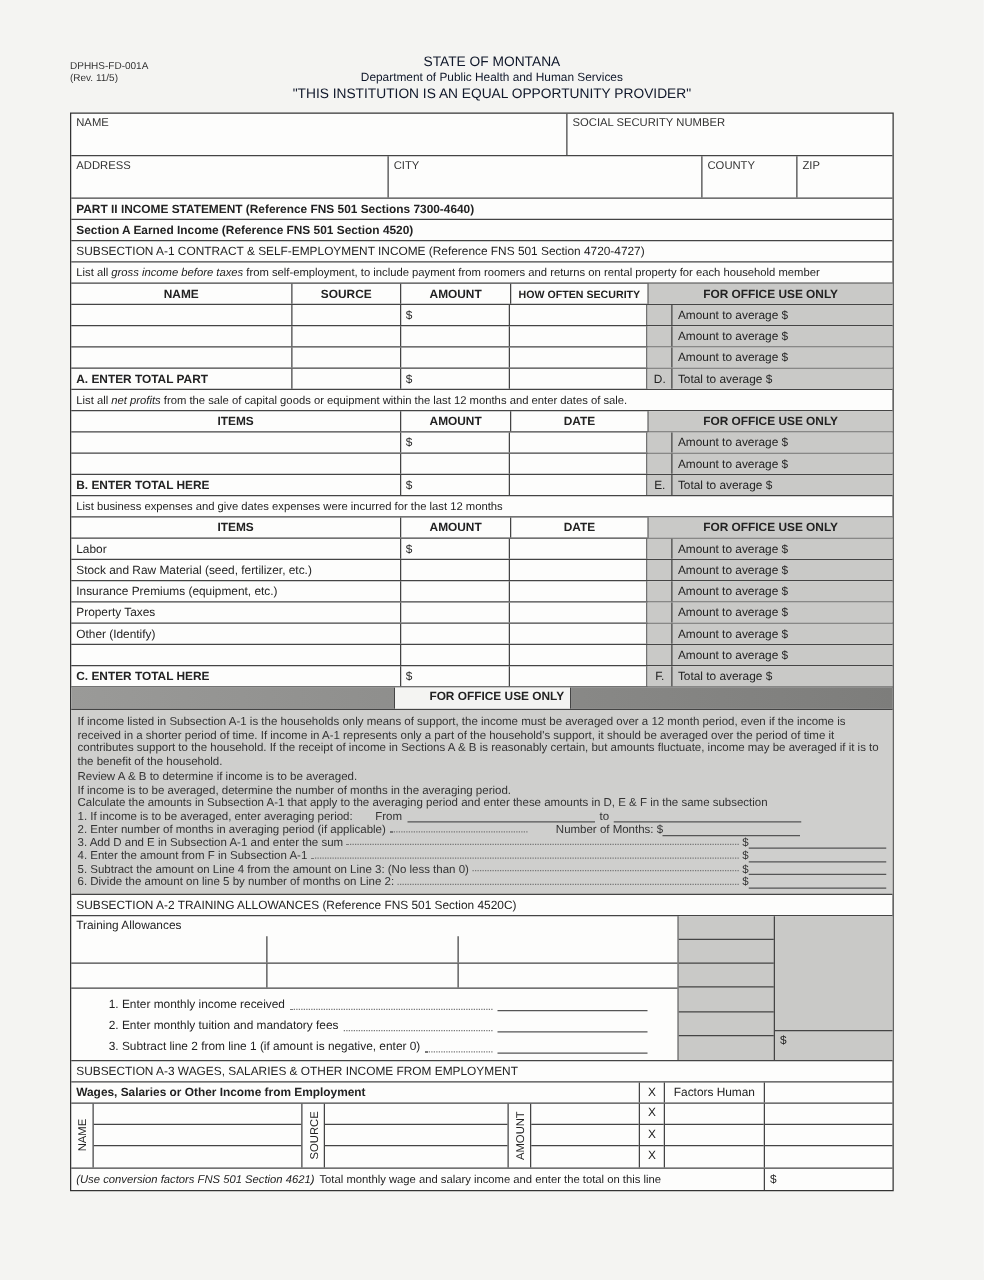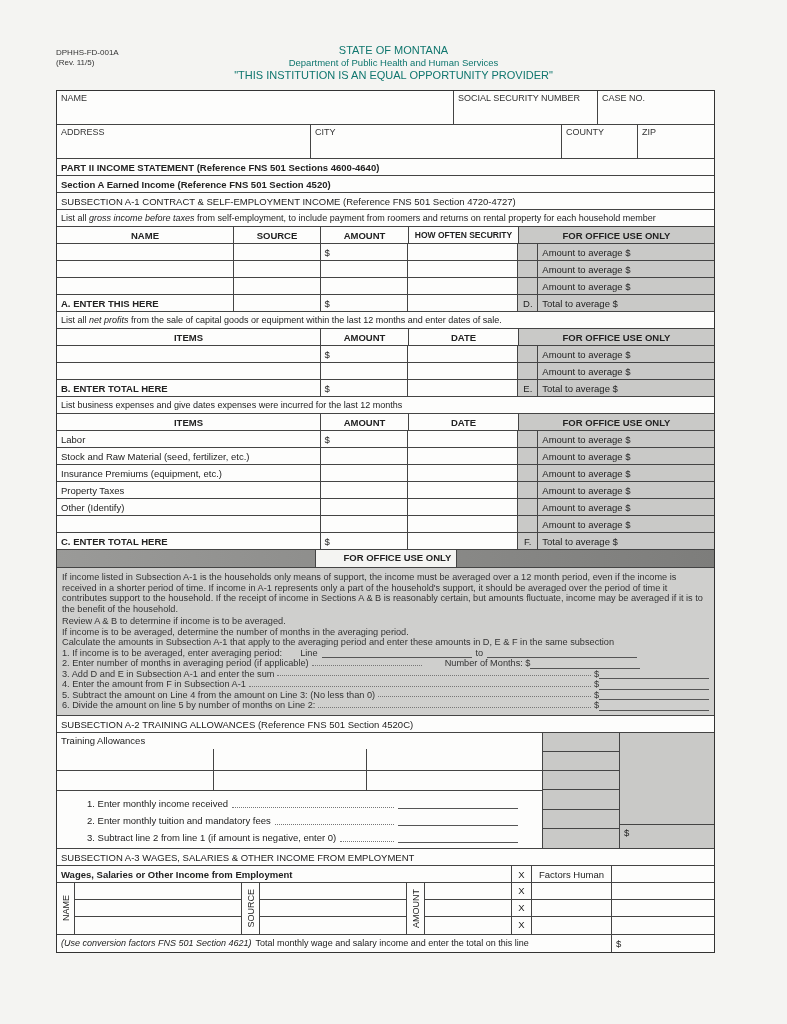--- a/index.html
+++ b/index.html
@@ -1,18 +1,18 @@
 <!DOCTYPE html>
 <html><head>
 <meta charset="utf-8">
 <style>
   * { box-sizing: border-box; margin: 0; padding: 0; }
   body { width: 787px; height: 1024px; background: #f4f4f2; font-family: "Liberation Sans", sans-serif; color: #222; position: relative; overflow: hidden; }
   .hdr-left { position: absolute; left: 56px; top: 48px; font-size: 8px; line-height: 10px; color: #333; }
-  .hdr-center { position: absolute; left: 0; width: 787px; top: 44px; text-align: center; color: #0f766e; }
+  .hdr-center { position: absolute; left: 0; width: 787px; top: 44px; text-align: center; color: #0f172a; }
   .hdr-center .t1 { font-size: 11px; line-height: 13px; }
   .hdr-center .t2 { font-size: 9.5px; line-height: 12px; }
   .hdr-center .t3 { font-size: 11px; line-height: 13px; }
   .form { position: absolute; left: 56px; top: 90px; width: 659px; border: 1.5px solid #333; background: #fdfdfc; }
   .row { display: flex; border-bottom: 1px solid #444; font-size: 9.5px; }
   .row:last-child { border-bottom: none; }
   .cell { border-right: 1px solid #444; padding: 2px 4px; overflow: hidden; white-space: nowrap; }
   .cell:last-child { border-right: none; }
   .bold { font-weight: bold; }
   .center { text-align: center; }
@@ -45,31 +45,30 @@
   <div class="t1">STATE OF MONTANA</div>
   <div class="t2">Department of Public Health and Human Services</div>
   <div class="t3">"THIS INSTITUTION IS AN EQUAL OPPORTUNITY PROVIDER"</div>
 </div>
 
 <div class="form">
 
   <div class="row h34">
     <div class="cell lbl" style="width:397px"><span>NAME</span></div>
     <div class="cell lbl" style="width:144px"><span>SOCIAL SECURITY NUMBER</span></div>
-    <div class="cell lbl" style="flex:1"><span>CASE NO.</span></div>
   </div>
   <div class="row h34">
     <div class="cell lbl" style="width:254px"><span>ADDRESS</span></div>
     <div class="cell lbl" style="width:251px"><span>CITY</span></div>
     <div class="cell lbl" style="width:76px"><span>COUNTY</span></div>
     <div class="cell lbl" style="flex:1"><span>ZIP</span></div>
   </div>
 
   <div class="row h17">
-    <div class="cell bold" style="flex:1">PART II INCOME STATEMENT (Reference FNS 501 Sections 4600-4640)</div>
+    <div class="cell bold" style="flex:1">PART II INCOME STATEMENT (Reference FNS 501 Sections 7300-4640)</div>
   </div>
   <div class="row h17">
     <div class="cell bold" style="flex:1">Section A Earned Income (Reference FNS 501 Section 4520)</div>
   </div>
   <div class="row h17">
     <div class="cell" style="flex:1">SUBSECTION A-1  CONTRACT &amp; SELF-EMPLOYMENT INCOME (Reference FNS 501 Section 4720-4727)</div>
   </div>
 
   <div class="row h17">
     <div class="cell" style="flex:1;font-size:9px"><span>List all </span><i>gross income before taxes</i><span> from self-employment, to include payment from roomers and returns on rental property for each household member</span></div>
@@ -105,21 +104,21 @@
     <div class="cell" style="width:177px"></div>
     <div class="cell" style="width:87px"></div>
     <div class="cell" style="width:88px"></div>
     <div class="cell" style="width:110px"></div>
     <div class="office-box shade">
         <div class="sm"></div>
         <div class="lg">Amount to average $</div>
       </div>
   </div>
   <div class="row h17">
-    <div class="cell bold" style="width:177px">A. ENTER THIS HERE</div>
+    <div class="cell bold" style="width:177px">A. ENTER TOTAL PART</div>
     <div class="cell" style="width:87px"></div>
     <div class="cell" style="width:88px"><span>$</span></div>
     <div class="cell" style="width:110px"></div>
     <div class="office-box shade">
         <div class="sm">D.</div>
         <div class="lg">Total to average   $</div>
       </div>
   </div>
 
   <div class="row h17">
@@ -236,21 +235,21 @@
     <span>FOR OFFICE USE ONLY</span>
   </div>
 
   <div class="calc">
     <p>If income listed in Subsection A-1 is the households only means of support, the income must be averaged over a 12 month period, even if the income is received in a shorter period of time. If income in A-1 represents only a part of the household's support, it should be averaged over the period of time it contributes support to the household. If the receipt of income in Sections A &amp; B is reasonably certain, but amounts fluctuate, income may be averaged if it is to the benefit of the household.</p>
     <div>Review A &amp; B to determine if income is to be averaged.</div>
     <div>If income is to be averaged, determine the number of months in the averaging period.</div>
     <div>Calculate the amounts in Subsection A-1 that apply to the averaging period and enter these amounts in D, E &amp; F in the same subsection</div>
     <div class="line">
       <span>1.  If income is to be averaged, enter averaging period:</span>
-      <span style="margin-left:18px">Line</span>
+      <span style="margin-left:18px">From</span>
       <span class="blank" style="width:150px;margin:0 4px"></span>
       <span>to</span>
       <span class="blank" style="width:150px;margin-left:4px"></span>
     </div>
     <div class="line">
       <span>2.  Enter number of months in averaging period (if applicable)</span>
       <span class="dots" style="max-width:110px"></span>
       <span style="margin-left:20px">Number of Months:  $</span>
       <span class="blank" style="width:110px"></span>
     </div>

